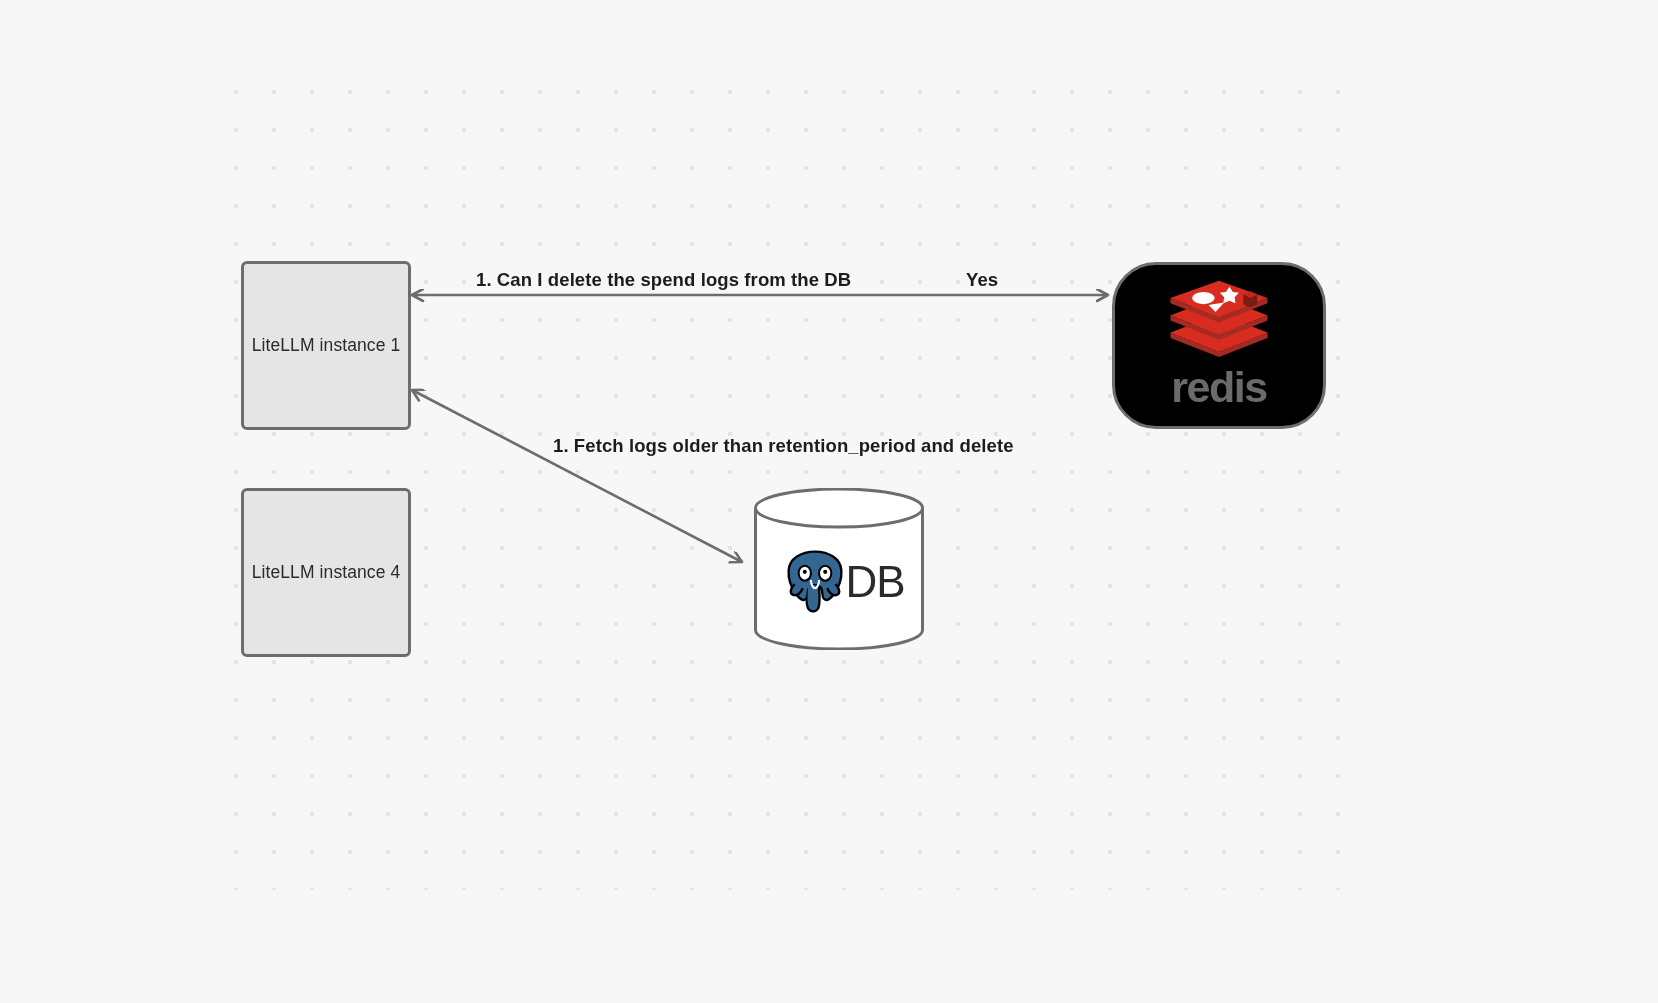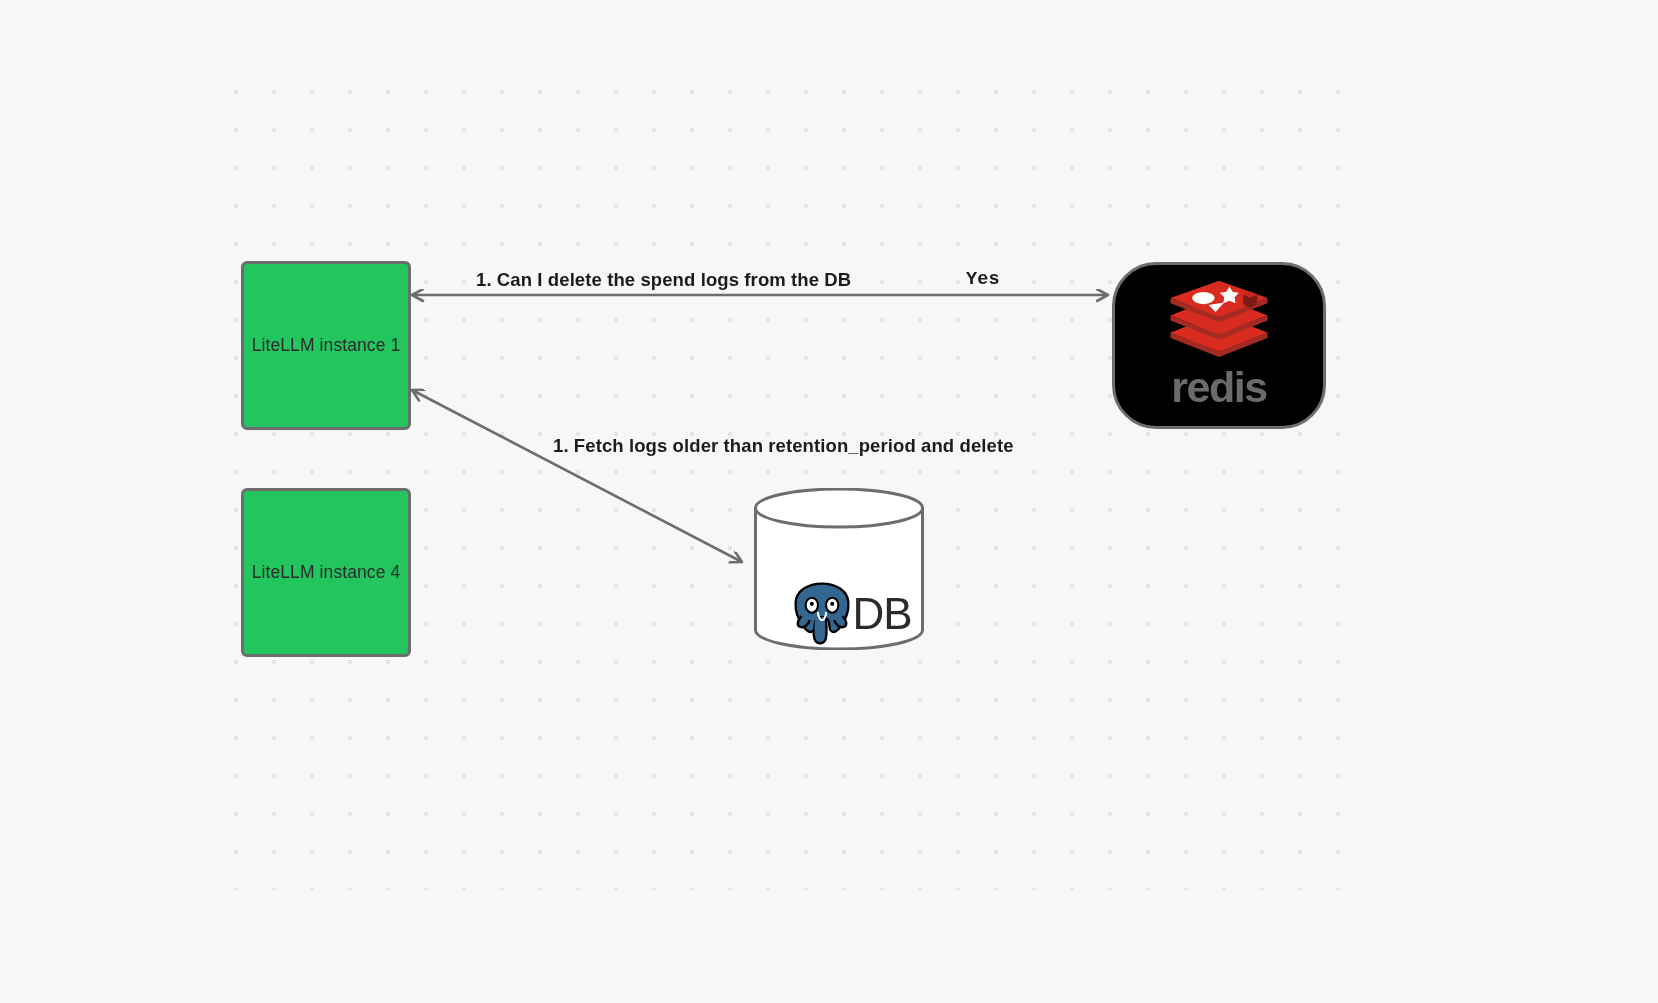--- a/index.html
+++ b/index.html
@@ -25,21 +25,21 @@
     width: 1160px;
     height: 830px;
     background-image: radial-gradient(#e4e4e4 2.1px, transparent 2.2px);
     background-size: 38px 38px;
     background-position: 12px 13px;
     pointer-events: none;
   }
 
   .node-box {
     position: absolute;
-    background: #22c55e;
+    background: #e5e5e5;
     border: 3px solid #6d6d6d;
     border-radius: 6px;
     box-sizing: border-box;
     display: flex;
     align-items: center;
     justify-content: center;
   }
   .node-box .node-label {
     font-size: 17.5px;
     color: #2b2b2b;
@@ -57,24 +57,24 @@
     flex-direction: column;
     align-items: center;
     justify-content: center;
   }
 
   .db-node {
     position: absolute;
   }
   .db-inner {
     position: absolute;
-    left: 11px; top: 0;
+    left: 4px; top: 0;
     width: 100%; height: 100%;
     display: flex;
-    align-items: flex-end;
+    align-items: center;
     justify-content: center;
   }
   .db-logo-row {
     display: flex;
     align-items: center;
     justify-content: center;
     margin-top: 26px;
   }
   .db-text {
     font-size: 44px;
@@ -134,21 +134,21 @@
     </g>
 
       DB --&gt;
     <g>
       <line x1="412" y1="390" x2="742" y2="562" stroke="#6d6d6d" stroke-width="2.6" marker-start="url(#arrow-open-left)" marker-end="url(#arrow-open-right)"></line>
     </g>
   </svg>
 
   <div class="edge-label" style="left:476px; top:269px;">1.  Can I delete the spend logs from the DB</div>
 
-  <div class="edge-label" style="left:966px; top:269px;font-family:Liberation Mono, monospace;">Yes</div>
+  <div class="edge-label" style="left:966px; top:269px;">Yes</div>
 
   <div class="edge-label" style="left:553px; top:435px;">1.  Fetch logs older than retention_period and delete</div>
 
   <div class="node-box" style="left:241px; top:261px; width:170px; height:169px;">
     <span class="node-label">LiteLLM instance 1</span>
   </div>
 
   <div class="node-box" style="left:241px; top:488px; width:170px; height:169px;">
     <span class="node-label">LiteLLM instance 4</span>
   </div>

